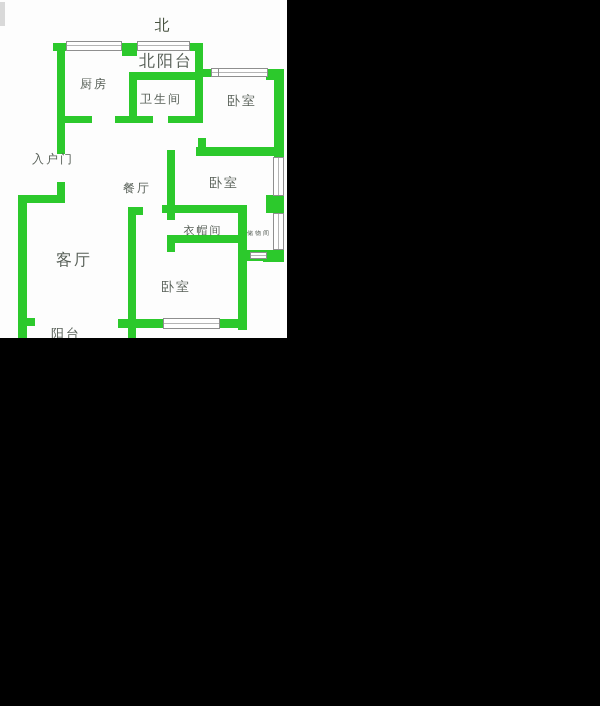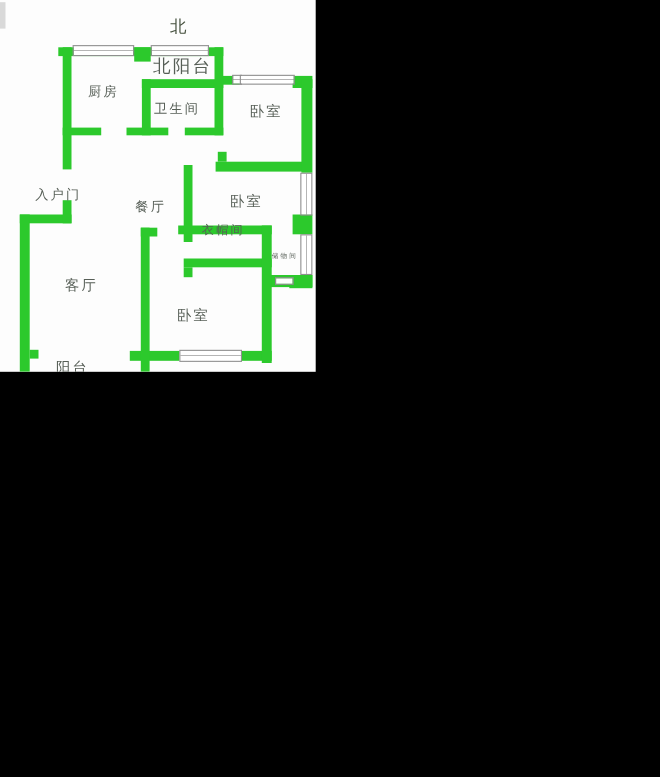--- a/index.html
+++ b/index.html
@@ -77,23 +77,23 @@
       <div class="window h" style="left: 211px; top: 68px; width: 9px; height: 9px; border-color: rgb(143, 143, 143);"></div>
       <div class="window h" style="left: 218px; top: 68px; width: 50px; height: 9px; border-color: rgb(143, 143, 143);"></div>
       <div class="window v" style="left: 273px; top: 157px; width: 11px; height: 39px; border-color: rgb(143, 143, 143);"></div>
       <div class="window v" style="left: 273px; top: 213px; width: 11px; height: 37px; border-color: rgb(143, 143, 143);"></div>
       <div class="window h" style="left: 250px; top: 252px; width: 17px; height: 7px; border-color: rgb(143, 143, 143);"></div>
       <div class="window h" style="left: 163px; top: 318px; width: 57px; height: 11px; border-color: rgb(143, 143, 143);"></div>
       <div class="room-label" style="left: 166px; top: 61px; font-size: 16px; color: rgb(87, 95, 87);">北阳台</div>
       <div class="room-label" style="left: 94px; top: 84px; font-size: 12px; color: rgb(87, 95, 87); font-family: Liberation Serif, serif;">厨房</div>
       <div class="room-label" style="left: 161px; top: 99px; font-size: 12px; color: rgb(87, 95, 87);">卫生间</div>
       <div class="room-label" style="left: 242px; top: 101px; font-size: 13px; color: rgb(87, 95, 87);">卧室</div>
-      <div class="room-label" style="left: 53px; top: 177px; font-size: 12px; color: rgb(87, 95, 87);">入户门</div>
+      <div class="room-label" style="left: 53px; top: 159px; font-size: 12px; color: rgb(87, 95, 87);">入户门</div>
       <div class="room-label" style="left: 137px; top: 188px; font-size: 12px; color: rgb(87, 95, 87); font-family: Liberation Serif, serif;">餐厅</div>
       <div class="room-label" style="left: 224px; top: 183px; font-size: 13px; color: rgb(87, 95, 87);">卧室</div>
-      <div class="room-label" style="left: 203px; top: 209px; font-size: 11px; color: rgb(87, 95, 87);">衣帽间</div>
+      <div class="room-label" style="left: 203px; top: 230px; font-size: 11px; color: rgb(87, 95, 87);">衣帽间</div>
       <div class="room-label" style="left: 259px; top: 233px; font-size: 6px; color: rgb(87, 95, 87);">储物间</div>
-      <div class="room-label" style="left: 74px; top: 260px; font-size: 13px; color: rgb(87, 95, 87);">客厅</div>
+      <div class="room-label" style="left: 74px; top: 260px; font-size: 16px; color: rgb(87, 95, 87);">客厅</div>
       <div class="room-label" style="left: 176px; top: 287px; font-size: 13px; color: rgb(87, 95, 87);">卧室</div>
       <div class="room-label" style="left: 66px; top: 334px; font-size: 13px; color: rgb(87, 95, 87); text-decoration: underline;">阳台</div>
       <div class="corner-mark" style="left: 0px; top: 2px; width: 5px; height: 24px;"></div>
     </div>
 </div>
 
 </body></html>

